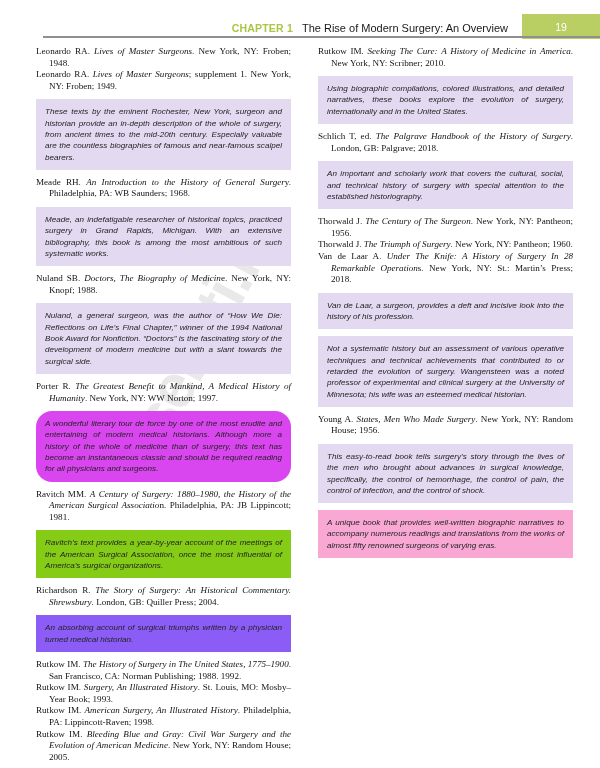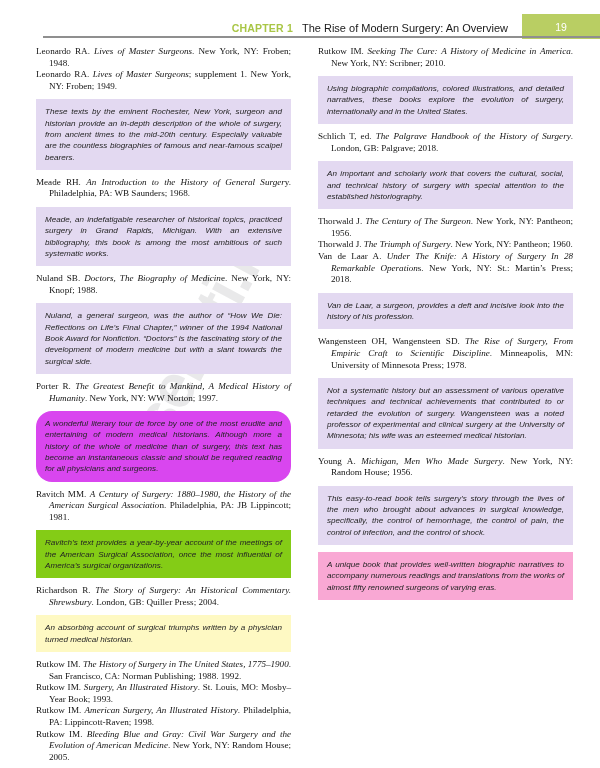--- a/index.html
+++ b/index.html
@@ -161,34 +161,33 @@
       <div class="note" style="background: rgb(227, 217, 241);">These texts by the eminent Rochester, New York, surgeon and historian provide an in-depth description of the whole of surgery, from ancient times to the mid-20th century. Especially valuable are the countless biographies of famous and near-famous scalpel bearers.</div>
       <p class="ref">Meade RH. <i>An Introduction to the History of General Surger</i>y. Philadelphia, PA: WB Saunders; 1968.</p>
       <div class="note" style="background: rgb(227, 217, 241);">Meade, an indefatigable researcher of historical topics, practiced surgery in Grand Rapids, Michigan. With an extensive bibliography, this book is among the most ambitious of such systematic works.</div>
       <p class="ref">Nuland SB. <i>Doctors, The Biography of Medicin</i>e. New York, NY: Knopf; 1988.</p>
       <div class="note" style="background: rgb(227, 217, 241);">Nuland, a general surgeon, was the author of “How We Die: Reflections on Life’s Final Chapter,” winner of the 1994 National Book Award for Nonfiction. “Doctors” is the fascinating story of the development of modern medicine but with a slant towards the surgical side.</div>
       <p class="ref">Porter R. <i>The Greatest Benefit to Mankind, A Medical History of Humanity</i>. New York, NY: WW Norton; 1997.</p>
       <div class="note" style="background: #d946ef; border-radius: 16px;">A wonderful literary tour de force by one of the most erudite and entertaining of modern medical historians. Although more a history of the whole of medicine than of surgery, this text has become an instantaneous classic and should be required reading for all physicians and surgeons.</div>
       <p class="ref">Ravitch MM. <i>A Century of Surgery: 1880–1980, the History of the American Surgical Associatio</i>n. Philadelphia, PA: JB Lippincott; 1981.</p>
       <div class="note" style="background: #84cc16;">Ravitch’s text provides a year-by-year account of the meetings of the American Surgical Association, once the most influential of America’s surgical organizations.</div>
       <p class="ref">Richardson R.<i> The Story of Surgery: An Historical Commentary. Shrewsbury</i>. London, GB: Quiller Press; 2004.</p>
-      <div class="note" style="background: #fef9c3;">An absorbing account of surgical triumphs written by a physician turned medical historian.</div>
+      <div class="note" style="background: #8b5cf6;">An absorbing account of surgical triumphs written by a physician turned medical historian.</div>
       <p class="ref">Rutkow IM. <i>The History of Surgery in The United States, 1775–1900</i>. San Francisco, CA: Norman Publishing; 1988. 1992.</p>
       <p class="ref">Rutkow IM. <i>Surgery, An Illustrated History</i>. St. Louis, MO: Mosby–Year Book; 1993.</p>
       <p class="ref">Rutkow IM. <i>American Surgery, An Illustrated History</i>. Philadelphia, PA: Lippincott-Raven; 1998.</p>
       <p class="ref">Rutkow IM. <i>Bleeding Blue and Gray: Civil War Surgery and the Evolution of American Medicine</i>. New York, NY: Random House; 2005.</p>
     </div>
   <div class="col col-right" id="col-right">
       <p class="ref">Rutkow IM. <i>Seeking The Cure: A History of Medicine in America</i>. New York, NY: Scribner; 2010.</p>
       <div class="note" style="background: rgb(227, 217, 241);">Using biographic compilations, colored illustrations, and detailed narratives, these books explore the evolution of surgery, internationally and in the United States.</div>
       <p class="ref">Schlich T, ed. <i>The Palgrave Handbook of the History of Surgery</i>. London, GB: Palgrave; 2018.</p>
       <div class="note" style="background: rgb(227, 217, 241);">An important and scholarly work that covers the cultural, social, and technical history of surgery with special attention to the established historiography.</div>
       <p class="ref">Thorwald J. <i>The Century of The Surgeon</i>. New York, NY: Pantheon; 1956.</p>
       <p class="ref">Thorwald J. <i>The Triumph of Surgery</i>. New York, NY: Pantheon; 1960.</p>
       <p class="ref">Van de Laar A.<i> Under The Knife: A History of Surgery In 28 Remarkable Operation</i>s. New York, NY: St.: Martin’s Press; 2018.</p>
       <div class="note" style="background: rgb(227, 217, 241);">Van de Laar, a surgeon, provides a deft and incisive look into the history of his profession.</div>
-      <p class="ref">Wangensteen OH, Wangensteen SD. <i>The Rise of Surgery, From Empiric Craft to Scientific Discipline</i>. Minneapolis, MN: University of Minnesota Press; 1978.</p>
       <div class="note" style="background: rgb(227, 217, 241);">Not a systematic history but an assessment of various operative techniques and technical achievements that contributed to or retarded the evolution of surgery. Wangensteen was a noted professor of experimental and clinical surgery at the University of Minnesota; his wife was an esteemed medical historian.</div>
-      <p class="ref">Young A. <i>Michigan, Men Who Made Surgery</i>. New York, NY: Random House; 1956.</p>
+      <p class="ref">Young A. <i>States, Men Who Made Surgery</i>. New York, NY: Random House; 1956.</p>
       <div class="note" style="background: rgb(227, 217, 241);">This easy-to-read book tells surgery’s story through the lives of the men who brought about advances in surgical knowledge, specifically, the control of hemorrhage, the control of pain, the control of infection, and the control of shock.</div>
       <div class="note" style="background: #f9a8d4;">A unique book that provides well-written biographic narratives to accompany numerous readings and translations from the works of almost fifty renowned surgeons of varying eras.</div>
     </div>
 </div>
 
 </body></html>

